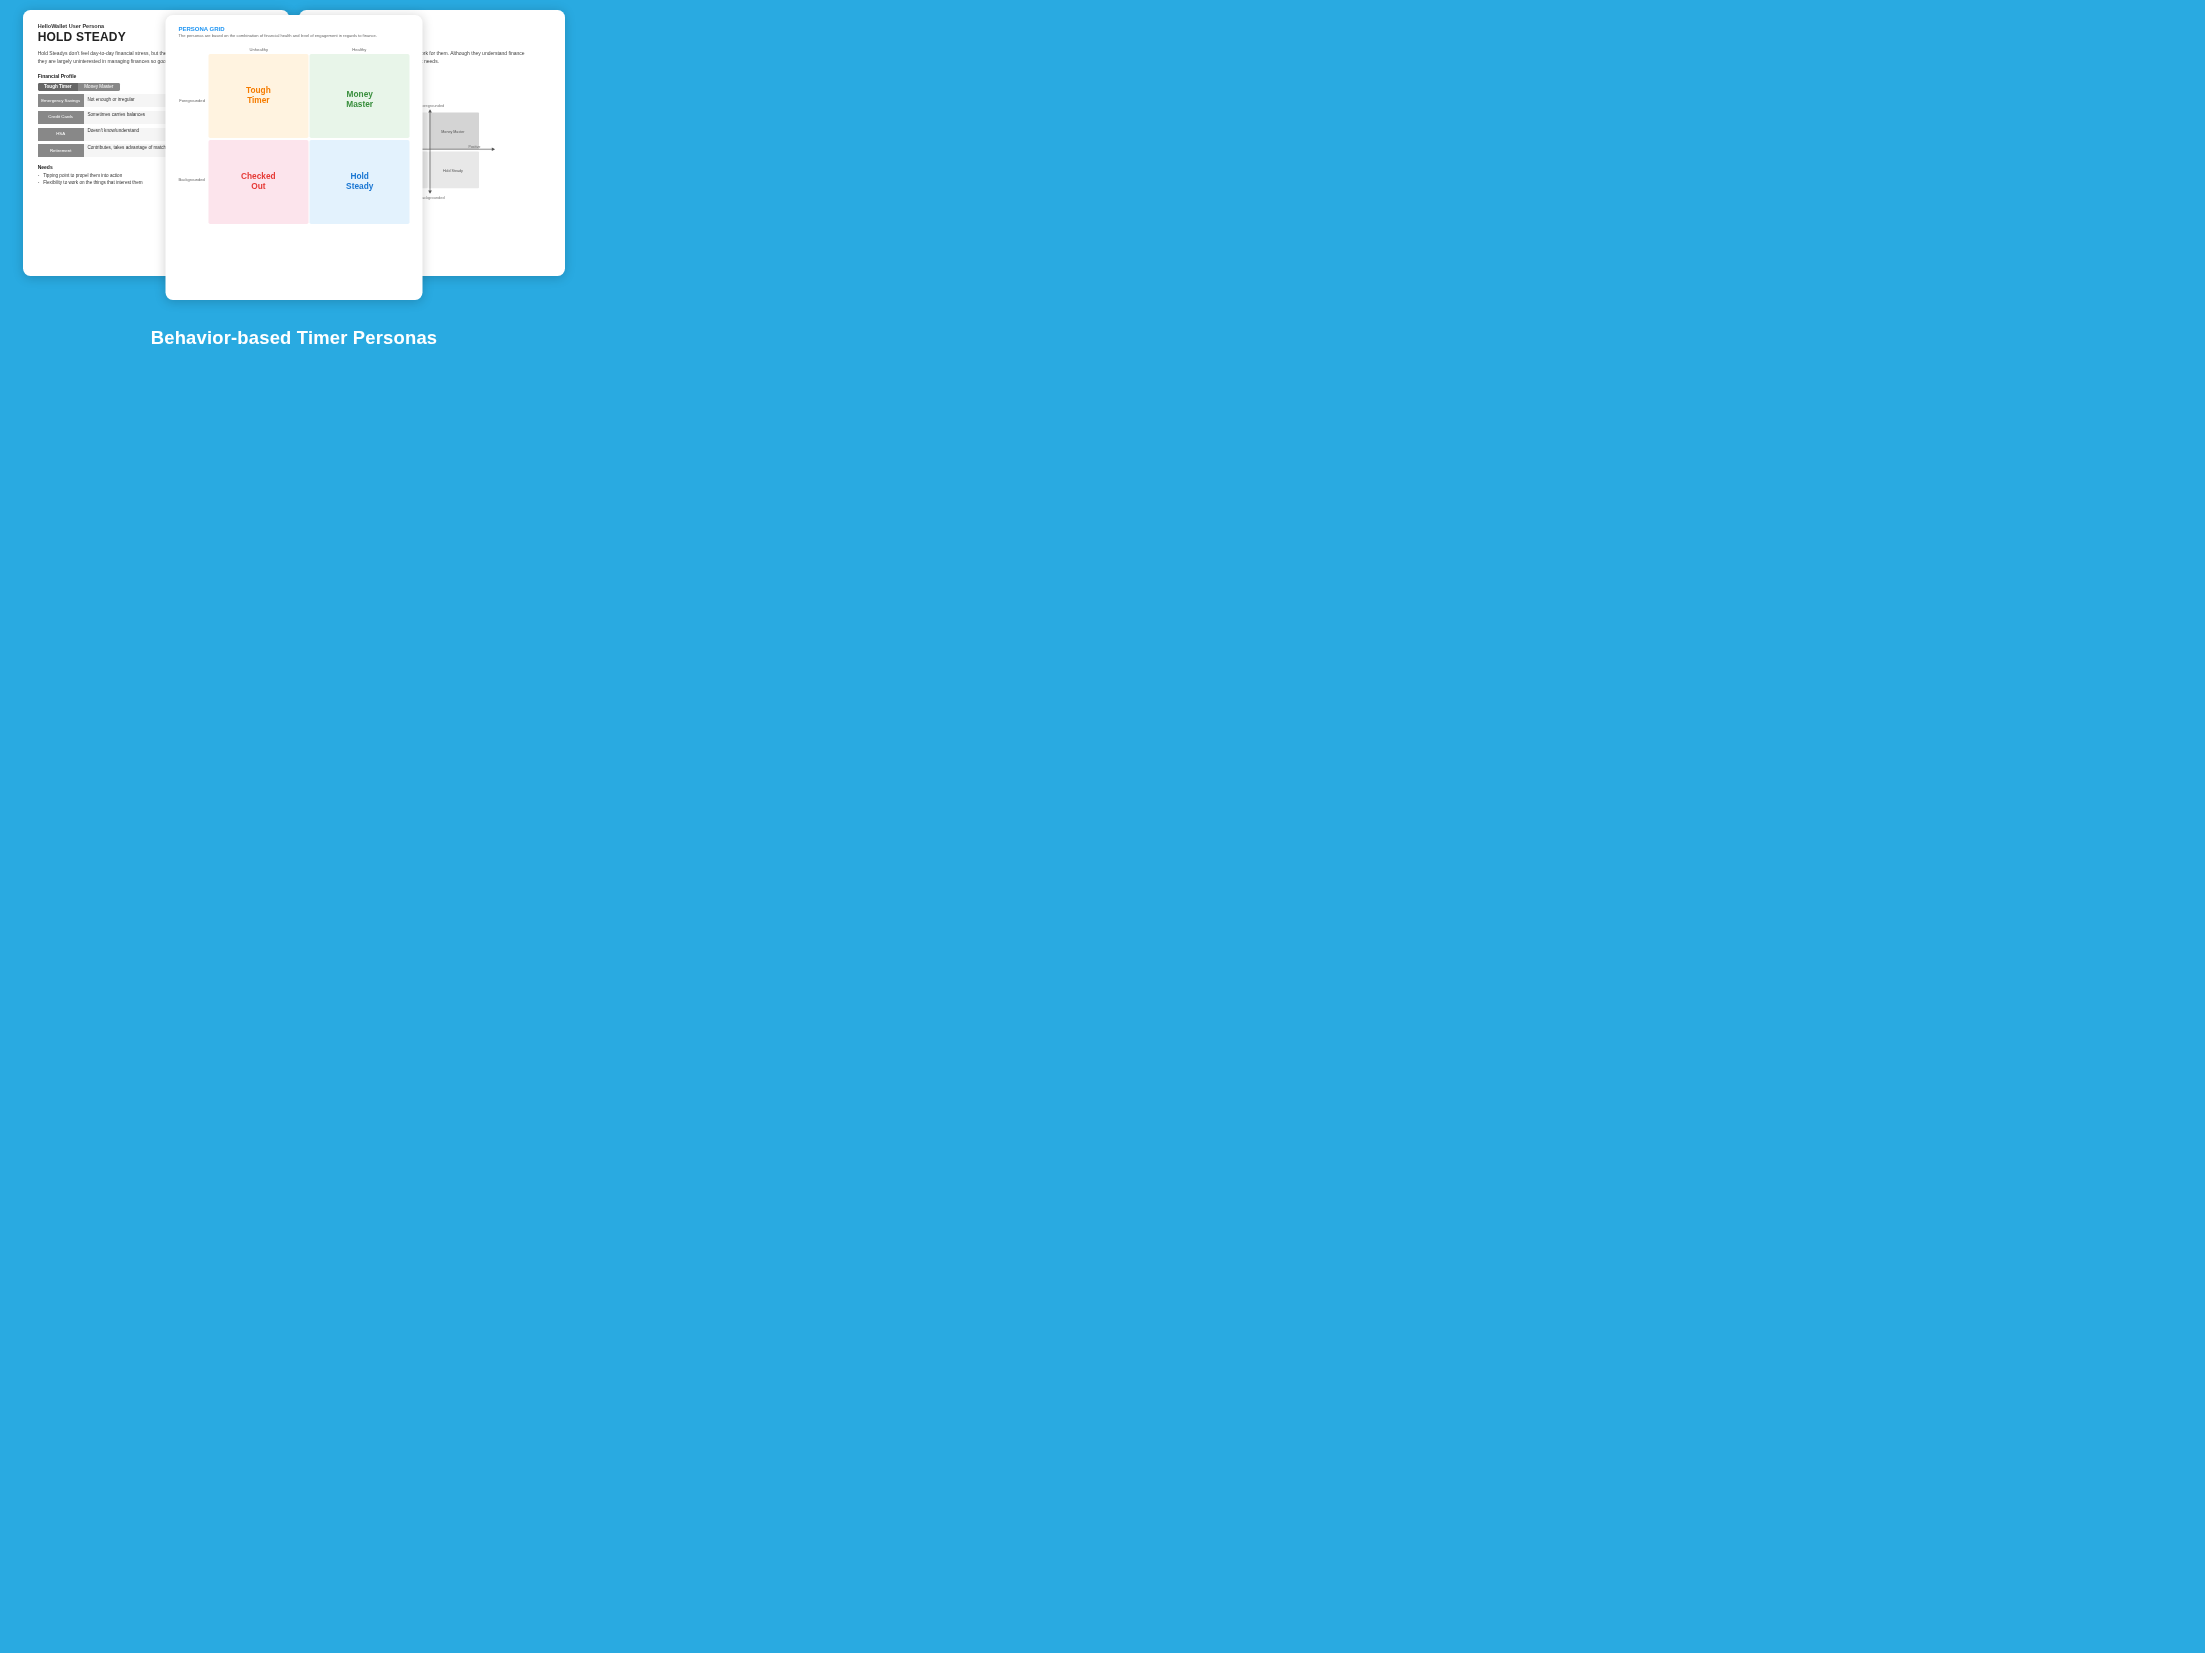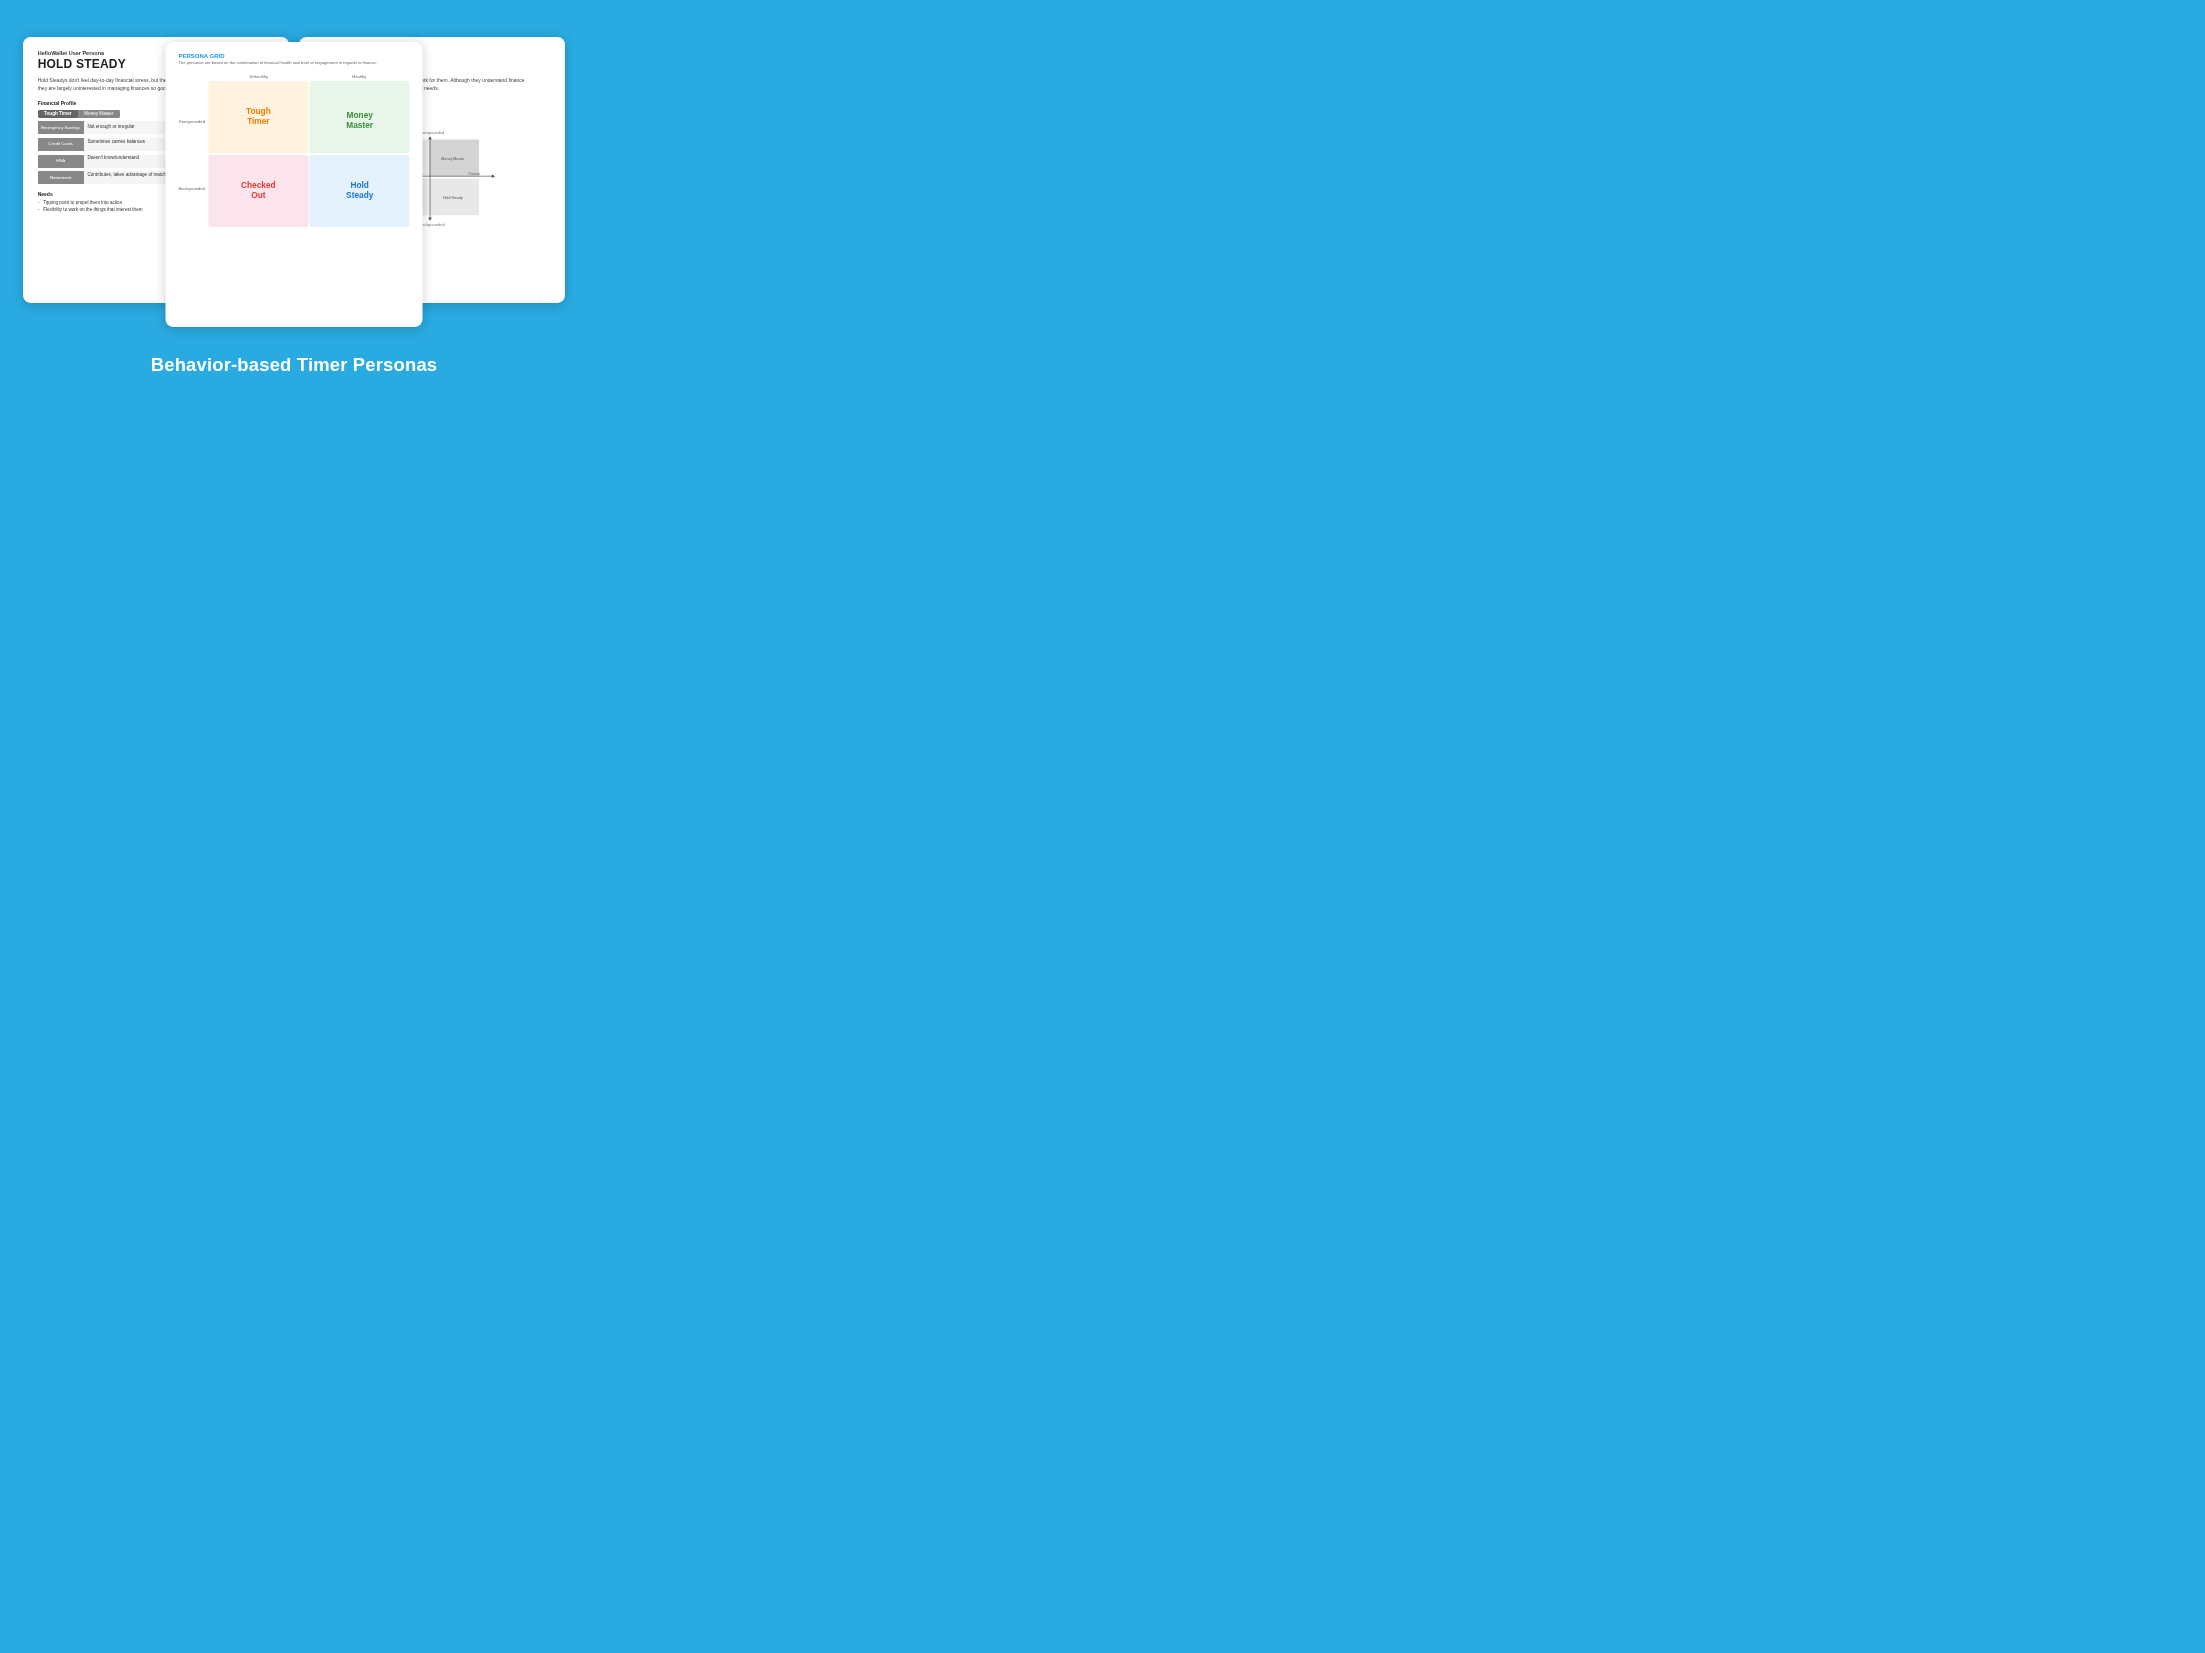--- a/index.html
+++ b/index.html
@@ -13,21 +13,21 @@
       position: relative;
     }
 
     .main-container {
       width: 100%;
       height: 100%;
       display: flex;
       flex-direction: column;
       align-items: center;
       justify-content: flex-start;
-      padding-top: 28px;
+      padding-top: 1px;
     }
 
     
     .cards-area {
       width: 542px;
       height: 303px;
       position: relative;
       margin: 0 auto;
     }
 
@@ -237,21 +237,21 @@
       color: #666;
       text-align: center;
       flex: 1;
     }
 
     .grid-cells {
       display: grid;
       grid-template-columns: 1fr 1fr;
       grid-template-rows: 1fr 1fr;
       gap: 1.8px;
-      height: 146px;
+      height: 170px;
     }
 
     .grid-cell {
       border-radius: 1.8px;
       display: flex;
       align-items: center;
       justify-content: center;
       text-align: center;
     }
     .grid-cell-label {

